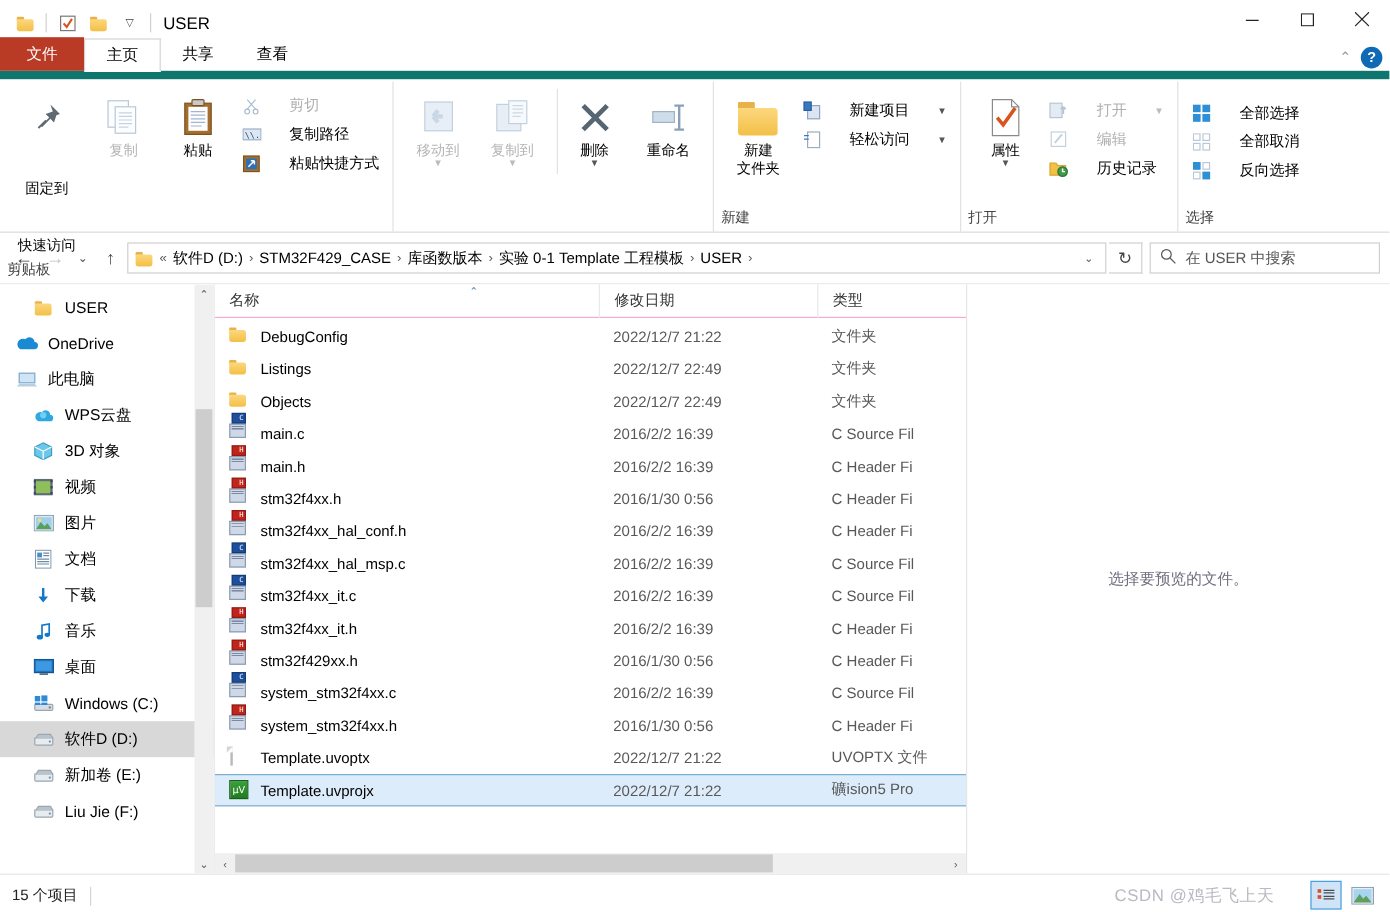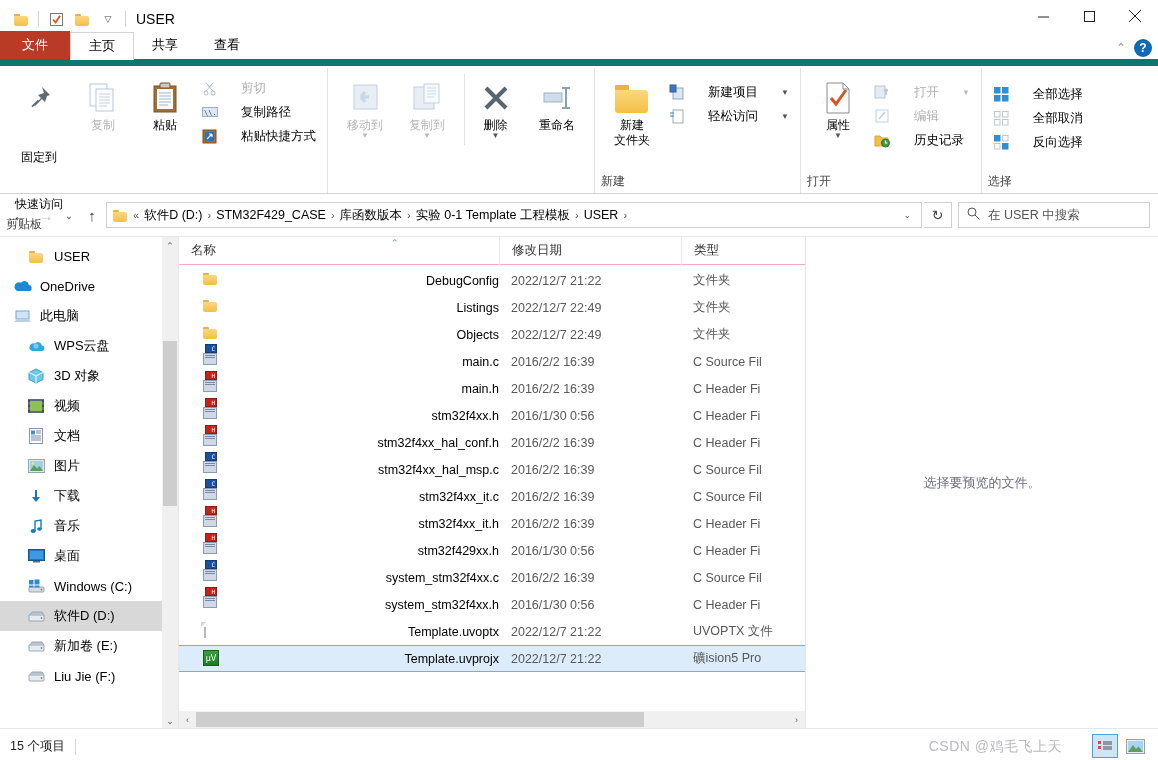--- a/index.html
+++ b/index.html
@@ -141,21 +141,21 @@
   .col { height: 28px; display:flex; align-items:center; padding-left: 12px; position:relative; }
   .col + .col { border-left: 1px solid #e8e8e8; }
   .col-name { width: 320px; }
   .col-date { width: 182px; }
   .col-type { width: 110px; }
   .sortcaret { position:absolute; left: 212px; top: 1px; font-size: 9px; color: #5a8fc7; }
 
   .rows { flex: 1; overflow: hidden; padding-top: 2px; }
   .row { height: 27px; display: flex; align-items: center; font-size: 12.5px; color:#000; }
   .row.sel { background: #dcecfb; border-top: 1px solid #7aafd4; border-bottom: 1px solid #7aafd4; height: 27px;}
-  .cell-name { width: 320px; display:flex; align-items:center; gap: 9px; padding-left: 24px; justify-content: space-between; }
+  .cell-name { width: 320px; display:flex; align-items:center; gap: 9px; padding-left: 12px; }
   .cell-date { width: 182px; padding-left: 12px; color: #585858; }
   .cell-type { width: 110px; padding-left: 12px; color: #585858; overflow:hidden; white-space:nowrap; }
 
   
   .ic-wrap { width: 17px; height: 17px; position: relative; flex: none; }
   .ic-doc {
     width: 14px; height: 17px; background: #fff; border: 1px solid #b9b9b9;
     position: relative; margin-left: 1px;
   }
   .ic-doc::after { content:''; position:absolute; right:-1px; top:-1px; border-width:0 0 5px 5px;
@@ -623,45 +623,45 @@
                 <rect x="14" y="6" width="2" height="2"></rect>
                 <rect x="14" y="11" width="2" height="2"></rect>
               </g>
             </svg>
         </span>
         <span>视频</span>
       </div>
 
       <div class="side-item indent">
         <span class="side-ic">
+          <svg width="17" height="14" viewBox="0 0 17 14">
+              <rect x="0.5" y="0.5" width="16" height="13" fill="#dfe9f2" stroke="#8fa6bd"></rect>
+              <rect x="2" y="2" width="13" height="10" fill="#9fd0ea"></rect>
+              <path d="M2 12 L6 6 L9 9.5 L11.5 7 L15 12 z" fill="#5a9f5a"></path>
+              <circle cx="5" cy="4.5" r="1.4" fill="#f5e06a"></circle>
+            </svg>
+        </span>
+        <span>图片</span>
+      </div>
+
+      <div class="side-item indent">
+        <span class="side-ic">
           <svg width="14" height="16" viewBox="0 0 14 16">
               <rect x="0.5" y="0.5" width="13" height="15" fill="#fff" stroke="#7f98b0"></rect>
               <rect x="2" y="2.5" width="4" height="4" fill="#4a8ec4"></rect>
               <g stroke="#6f8aa3">
                 <line x1="7" y1="3" x2="12" y2="3"></line>
                 <line x1="7" y1="5" x2="12" y2="5"></line>
                 <line x1="2" y1="8" x2="12" y2="8"></line>
                 <line x1="2" y1="10" x2="12" y2="10"></line>
                 <line x1="2" y1="12" x2="12" y2="12"></line>
               </g>
             </svg>
         </span>
         <span>文档</span>
-      </div>
-
-      <div class="side-item indent">
-        <span class="side-ic">
-          <svg width="17" height="14" viewBox="0 0 17 14">
-              <rect x="0.5" y="0.5" width="16" height="13" fill="#dfe9f2" stroke="#8fa6bd"></rect>
-              <rect x="2" y="2" width="13" height="10" fill="#9fd0ea"></rect>
-              <path d="M2 12 L6 6 L9 9.5 L11.5 7 L15 12 z" fill="#5a9f5a"></path>
-              <circle cx="5" cy="4.5" r="1.4" fill="#f5e06a"></circle>
-            </svg>
-        </span>
-        <span>图片</span>
       </div>
 
       <div class="side-item indent">
         <span class="side-ic">
           <svg width="14" height="15" viewBox="0 0 14 15">
               <path d="M6 1 h2 v7 h3 l-4 5 l-4 -5 h3 z" fill="#1478c8"></path>
             </svg>
         </span>
         <span>下载</span>
       </div>

